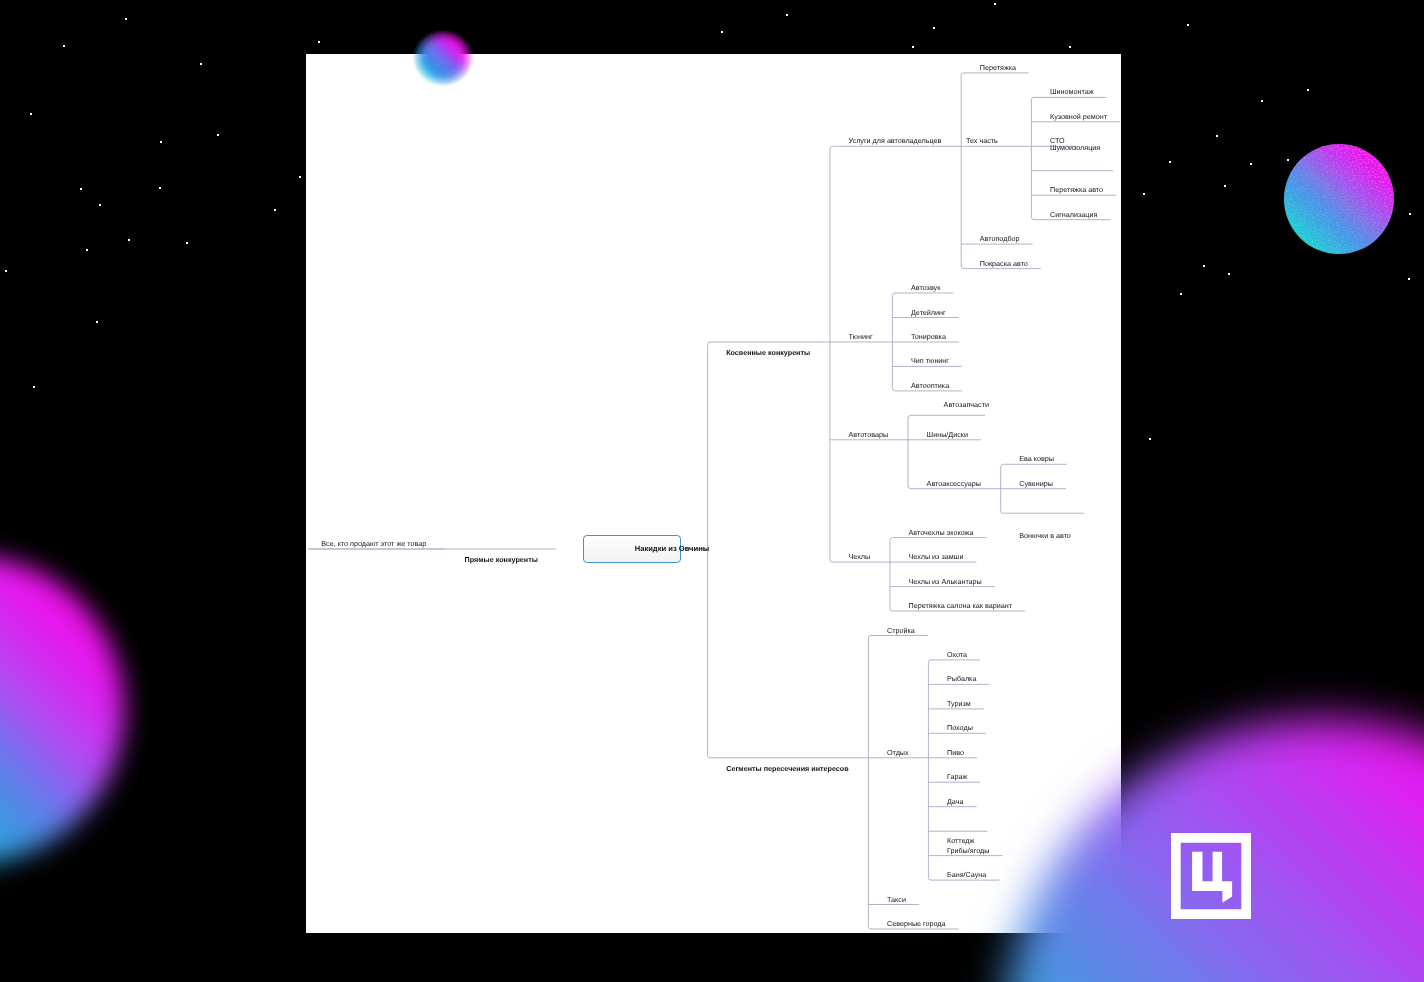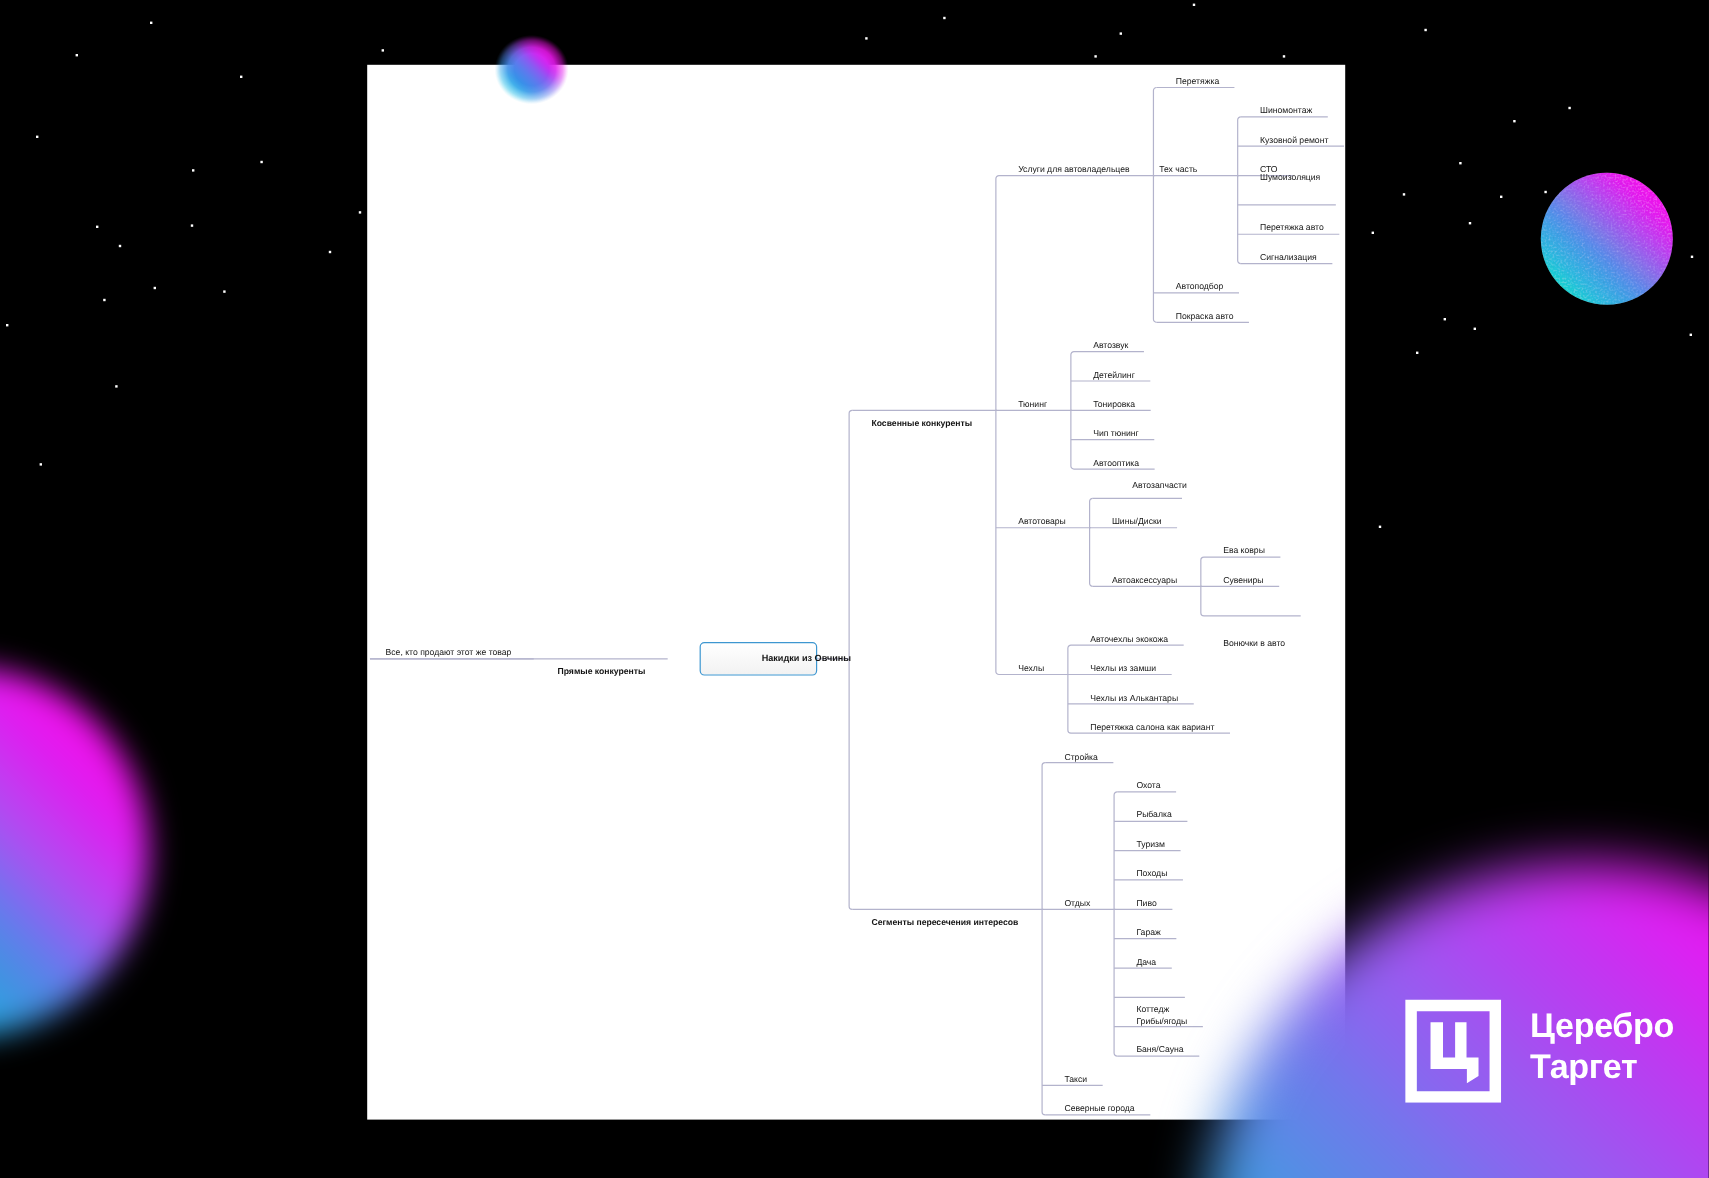--- a/index.html
+++ b/index.html
@@ -224,18 +224,14 @@
 
   <div class="blob" id="blob-left"></div>
   <div class="blob" id="blob-right"></div>
   <div class="blob" id="blob-top"></div>
 
   <div id="logo">
     <svg id="logo-mark" width="80" height="86" viewBox="0 0 80 86">
       <path d="M0 0 H80 V86 H0 Z M9.7 9.7 V76.3 H70.3 V9.7 Z" fill="#ffffff" fill-rule="evenodd"></path>
       <path d="M21.1 18.8 H31.5 V48.2 H41.6 V18.8 H51.1 V48.2 H61.1 V63.6 L51.4 69.8 V57.9 H21.1 Z" fill="#ffffff"></path>
     </svg>
-    <div id="logo-text">
-      <div class="logo-line">Церебро</div>
-      <div class="logo-line">Таргет</div>
-    </div>
   </div>
 </div>
 
 </body></html>

